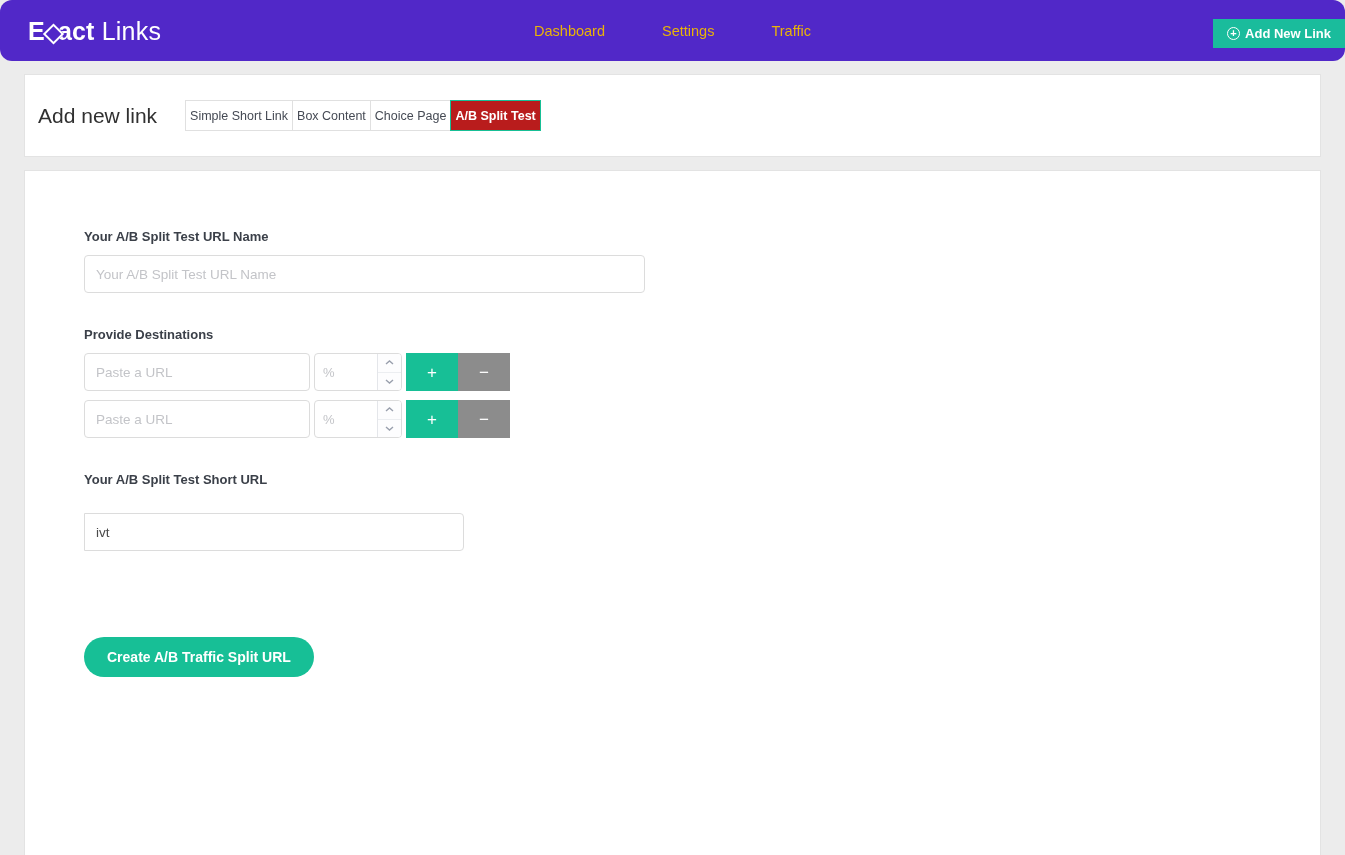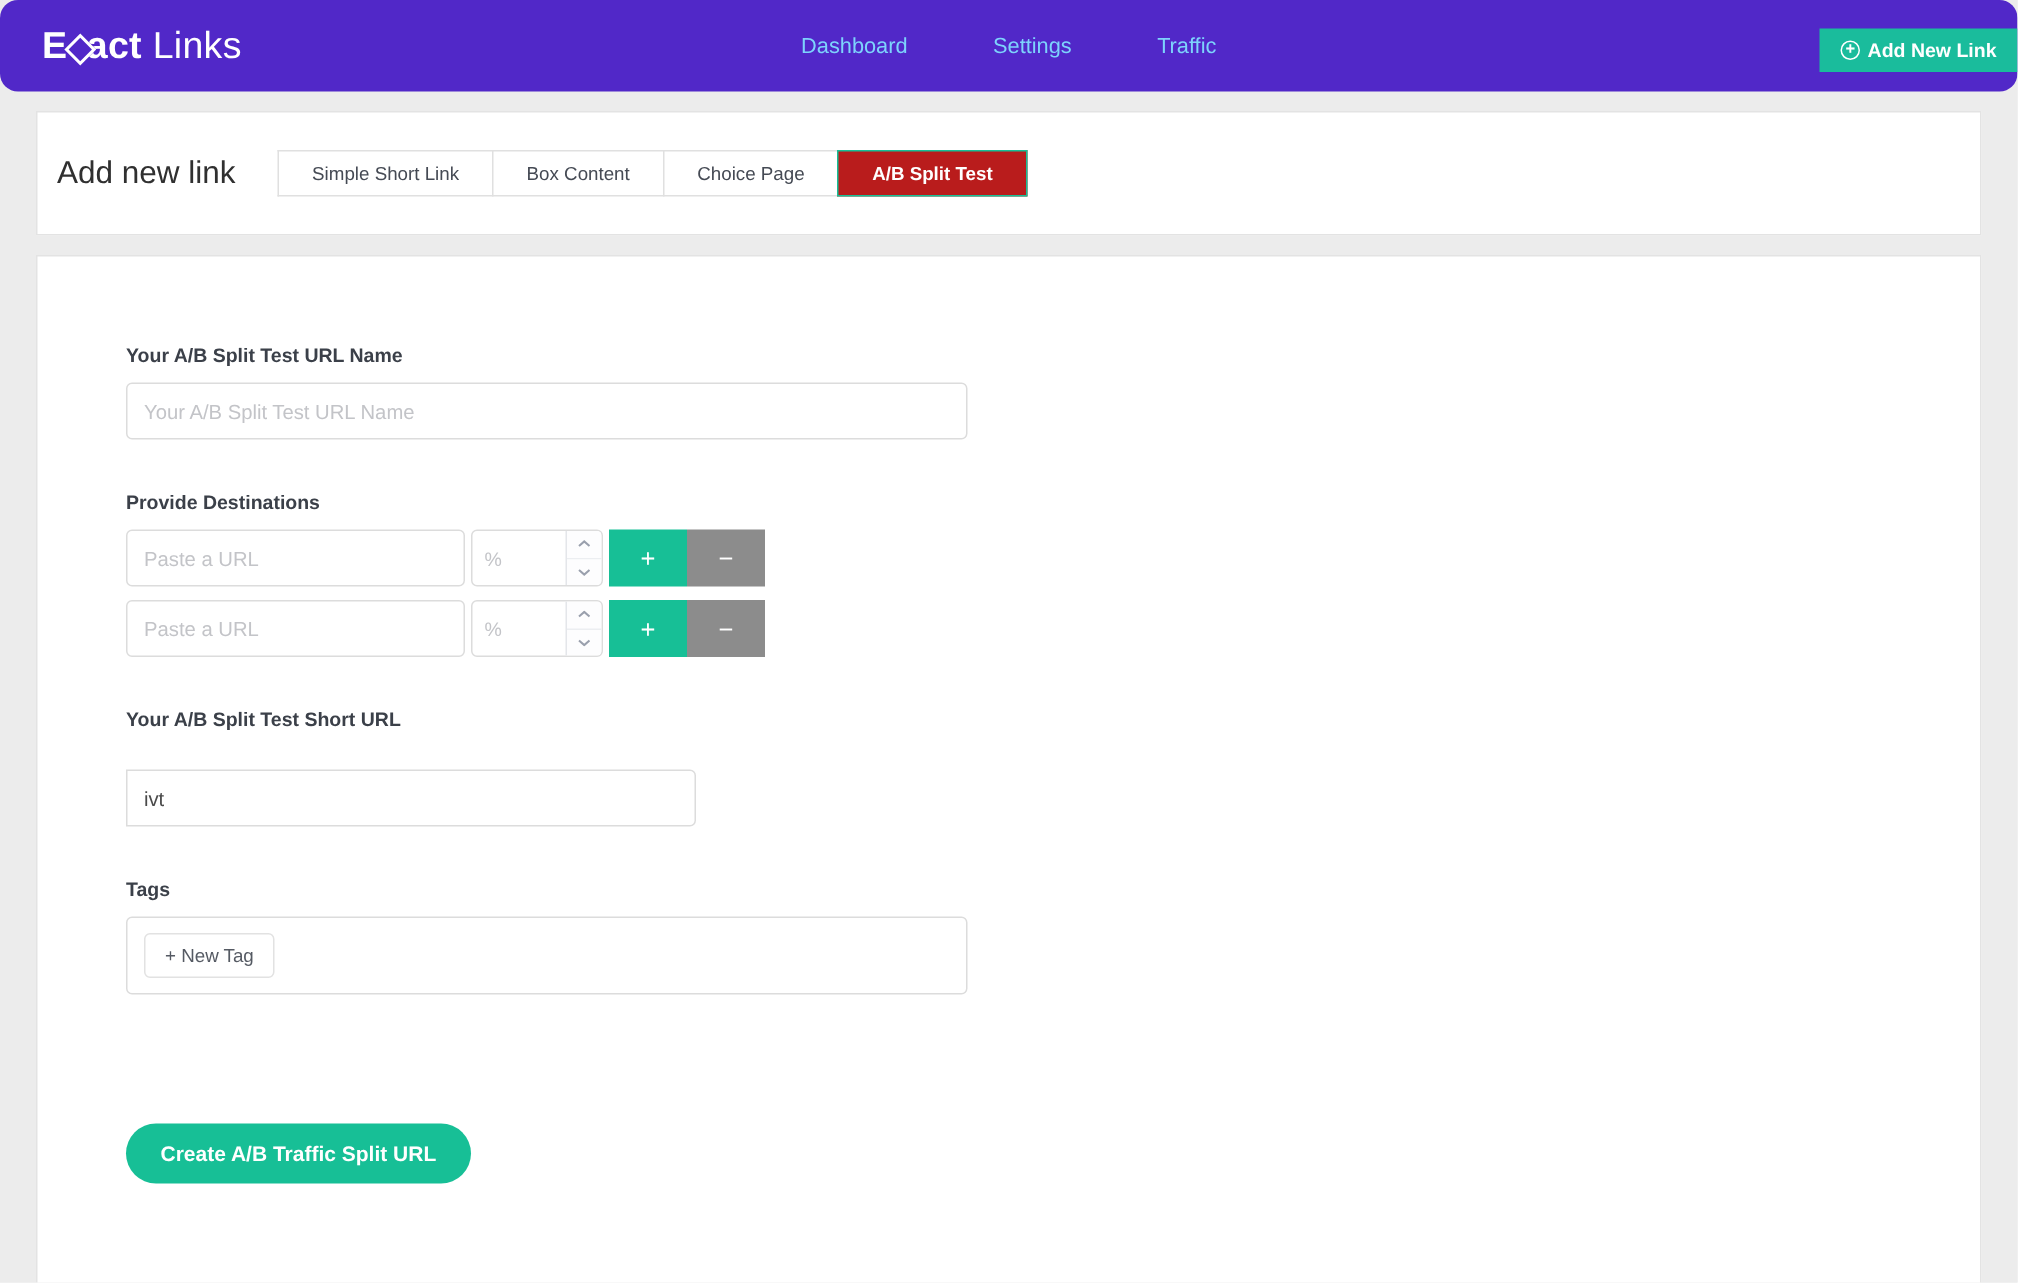--- a/index.html
+++ b/index.html
@@ -48,21 +48,21 @@
   }
   .navlinks {
     position: absolute;
     left: 0; right: 0; top: 50%;
     transform: translateY(-50%);
     display: flex;
     justify-content: center;
     gap: 57px;
   }
   .navlinks a {
-    color: #7dd3fc;
+    color: #eab308;
     font-size: 14.5px;
     text-decoration: none;
     white-space: nowrap;
   }
   .addnew {
     position: absolute;
     right: 0px; top: 19px;
     background: #1abc9c;
     color: #fff;
     border: none;
@@ -108,21 +108,21 @@
     color: #303030;
     margin-right: 28px;
     white-space: nowrap;
   }
   .tabs { display: flex; }
   .tab {
     background: #ffffff;
     border: 1px solid #e0e0e0;
     border-right: none;
     height: 31px;
-    padding: 0 22px;
+    padding: 0 4px;
     font-size: 12.5px;
     color: #454a54;
     display: flex;
     align-items: center;
     cursor: pointer;
     font-family: "Liberation Sans", sans-serif;
     white-space: nowrap;
   }
   .tab:last-child { border-right: 1px solid #e0e0e0; }
   .tab.active {
@@ -366,24 +366,18 @@
     </div>
   </div>
 
   <div class="group">
     <div class="field-label">Your A/B Split Test Short URL</div>
     <div class="short-wrap">
       <input class="inp short-inp" type="text" value="ivt" style="">
     </div>
   </div>
 
-  <div class="group">
-    <div class="field-label">Tags</div>
-    <div class="tags-box">
-      <button class="new-tag">+ New Tag</button>
-    </div>
-  </div>
 
   <div class="submit-wrap">
     <button class="submit">Create A/B Traffic Split URL</button>
   </div>
 
 </div>
 
 </body></html>

